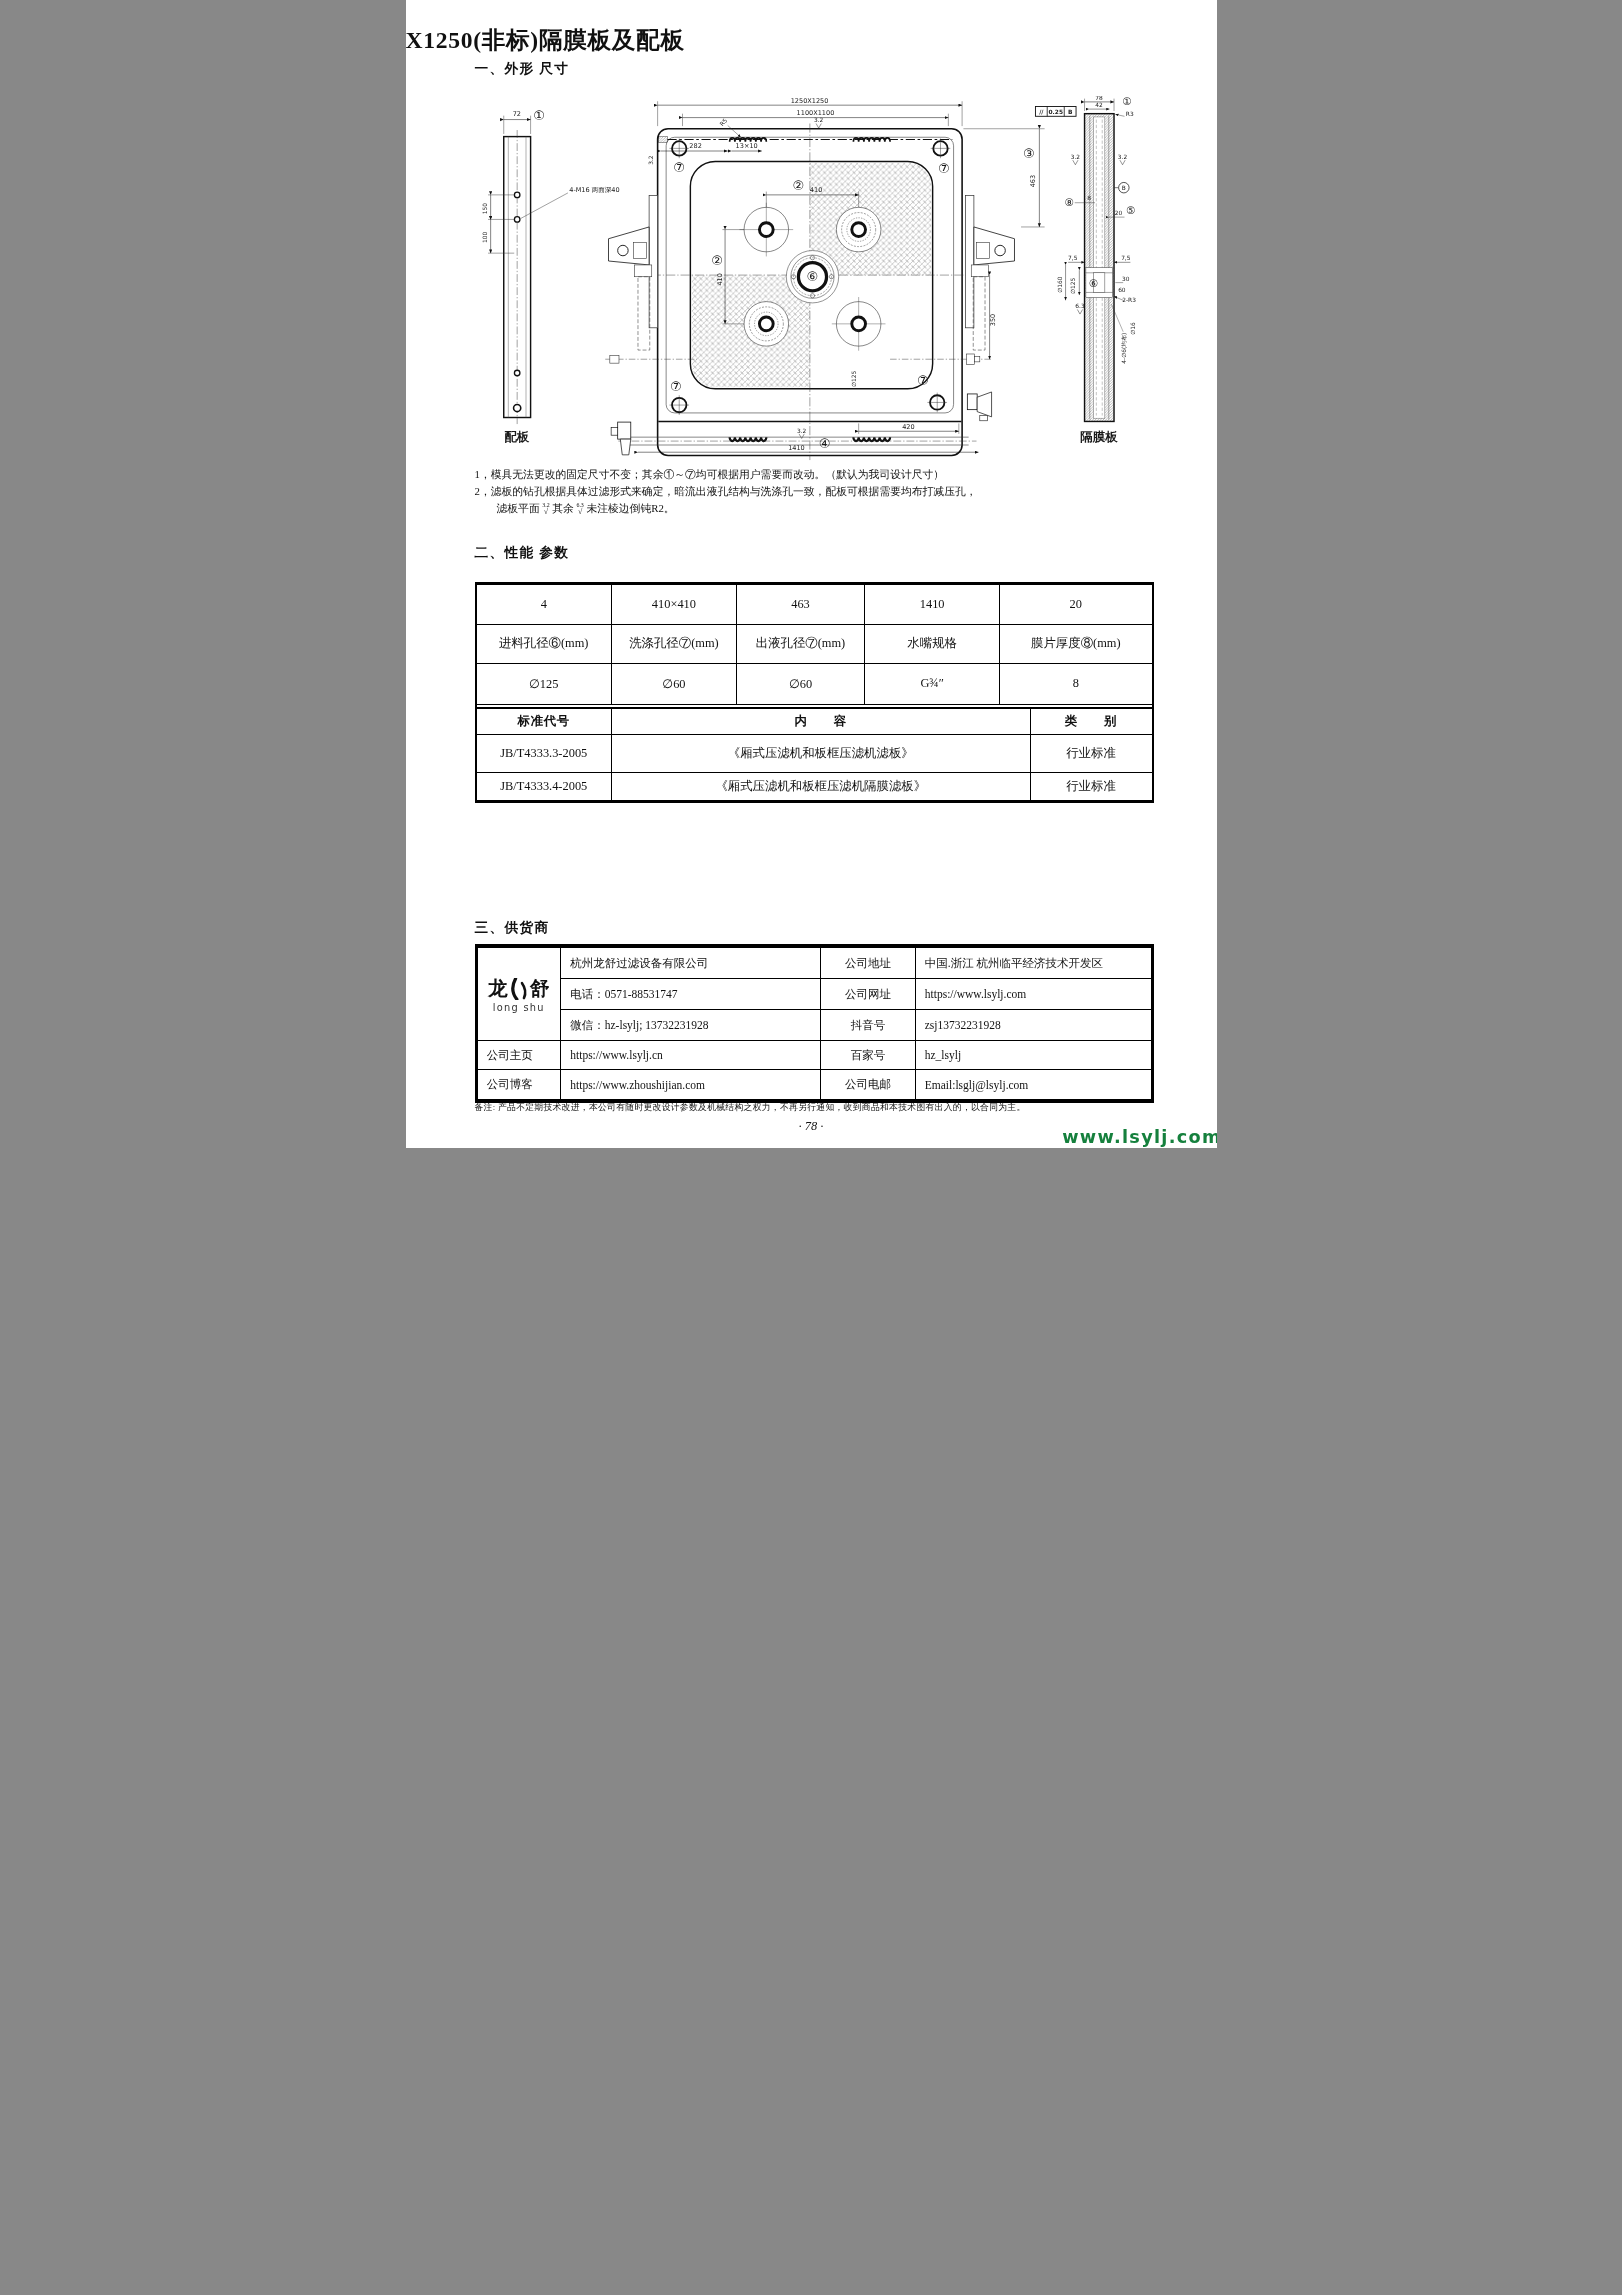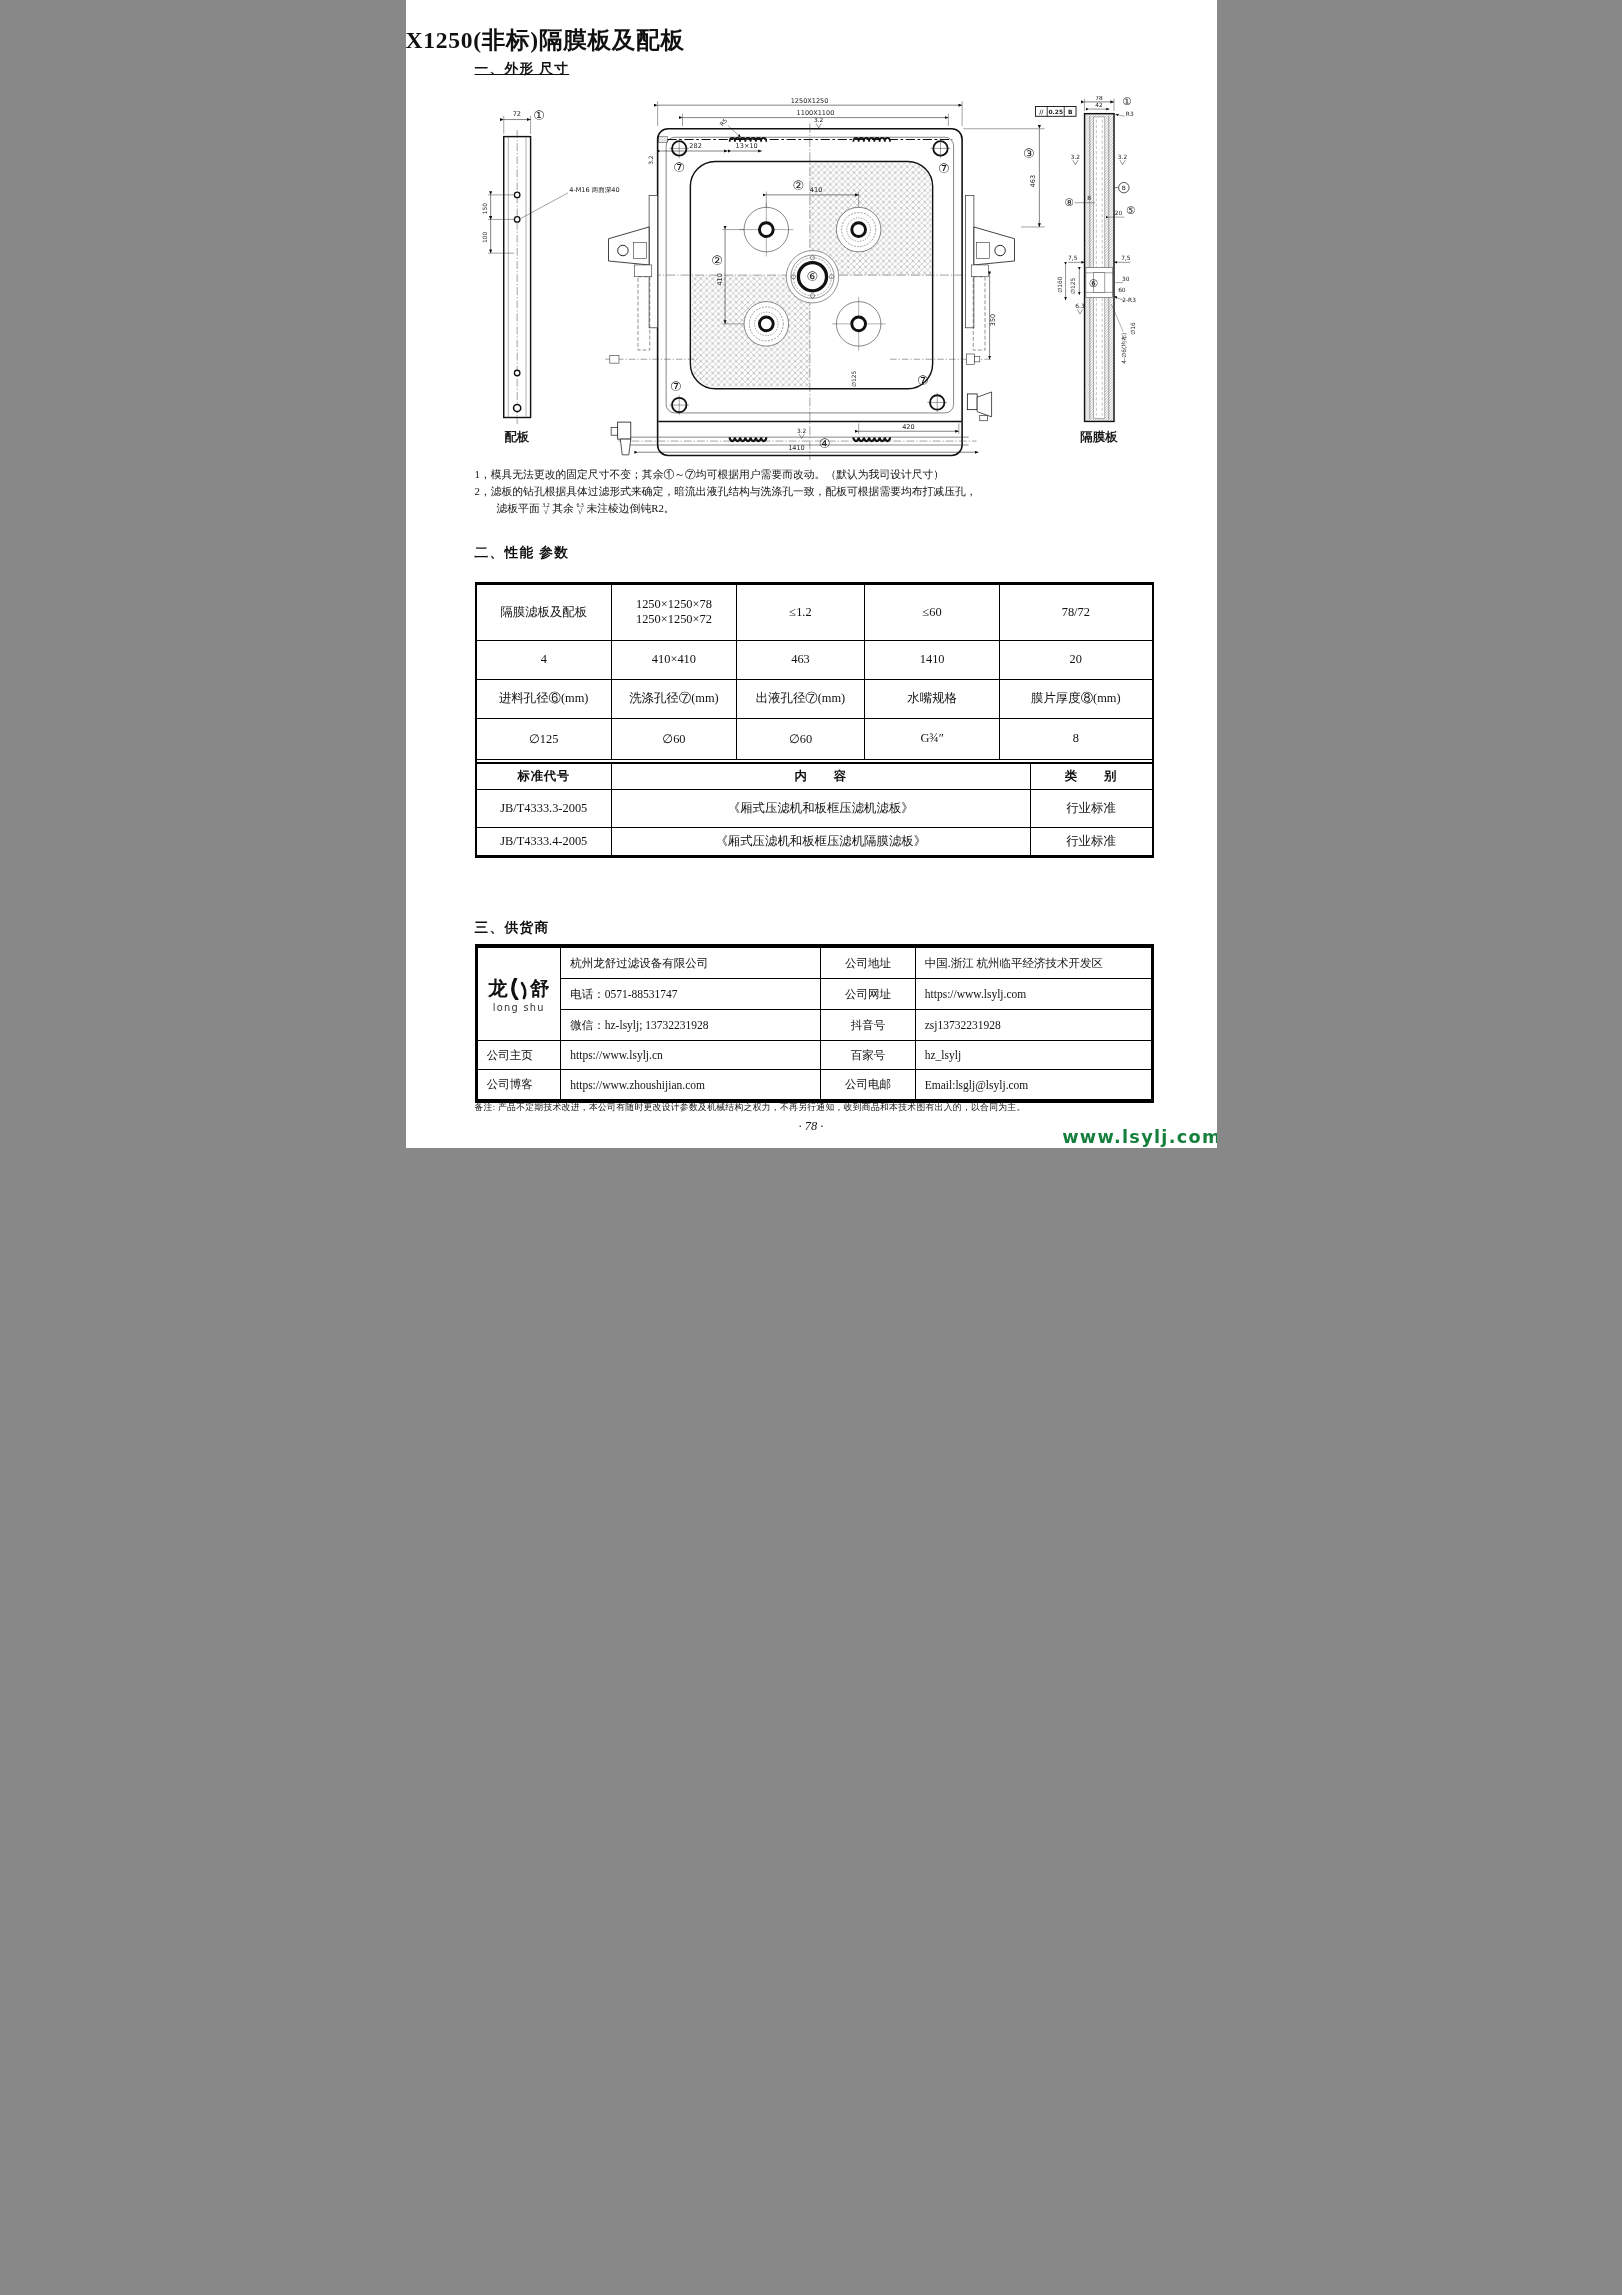--- a/index.html
+++ b/index.html
@@ -1,21 +1,21 @@
 <!DOCTYPE html>
 <html style="font-size:10.5px"><head>
 <meta charset="utf-8">
 <style>
   html,body{margin:0;padding:0;background:#888;}
   .page{position:relative;width:811px;height:1148px;margin:0 auto;background:#fff;
         font-family:"Liberation Serif","DejaVu Serif",serif;color:#111;overflow:hidden;}
   .title{position:absolute;top:23.6px;left:0;width:100%;text-align:left;
          font-size:23.6px;font-weight:bold;letter-spacing:0.7px;}
   .sec{position:absolute;font-size:13.7px;font-weight:bold;letter-spacing:1.3px;}
-  #sec1{top:60px;left:69px;text-decoration:underline;}
+  #sec1{top:60px;left:69px;}
   #sec2{top:544px;left:69px;}
   #sec3{top:919px;left:69px;}
   .drawing{position:absolute;top:96px;left:65px;width:681px;height:368px;}
   svg text{fill:#1a1a1a;font-family:"DejaVu Sans","Liberation Sans",sans-serif;}
   .dim{font-size:10px;fill:#222;}
   .dim2{font-size:9px;fill:#222;}
   .co{font-size:20px;}
   .co2{font-size:16px;}
   .vlabel{font-size:19px;font-weight:bold;font-family:"Liberation Serif",serif;}
   .notes{position:absolute;top:466px;left:69px;width:679px;font-size:10.8px;line-height:1.58;}
@@ -368,28 +368,20 @@
   <div class="tblwrap" id="ptwrap">
     <table class="ptable">
       <colgroup>
           <col style="width:20%">
           <col style="width:18.5%">
           <col style="width:19%">
           <col style="width:20%">
           <col style="width:22.5%">
         </colgroup>
       <tbody>
-      <tr style="height:55px">
-        <td>隔膜滤板及配板</td>
-        <td class="pre">1250×1250×78
-1250×1250×72</td>
-        <td>≤1.2</td>
-        <td>≤60</td>
-        <td>78/72</td>
-      </tr>
       <tr style="height:39px">
         <td>4</td>
         <td>410×410</td>
         <td>463</td>
         <td>1410</td>
         <td>20</td>
       </tr>
       <tr style="height:39px">
         <td>进料孔径⑥(mm)</td>
         <td>洗涤孔径⑦(mm)</td>

